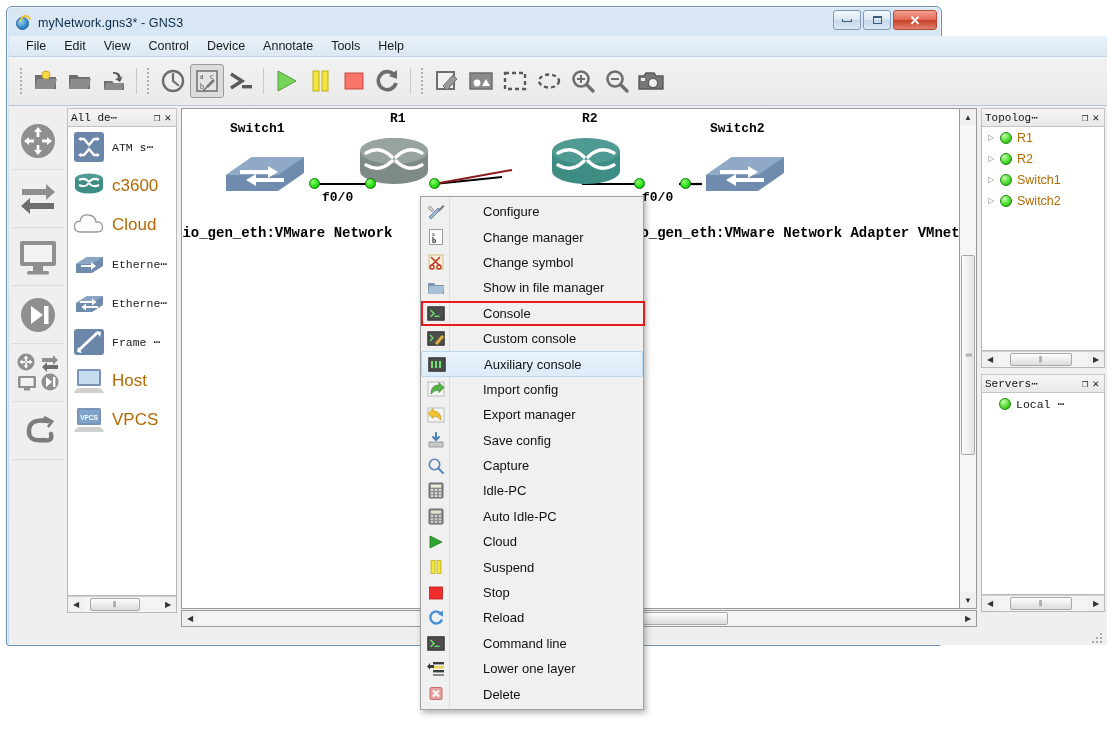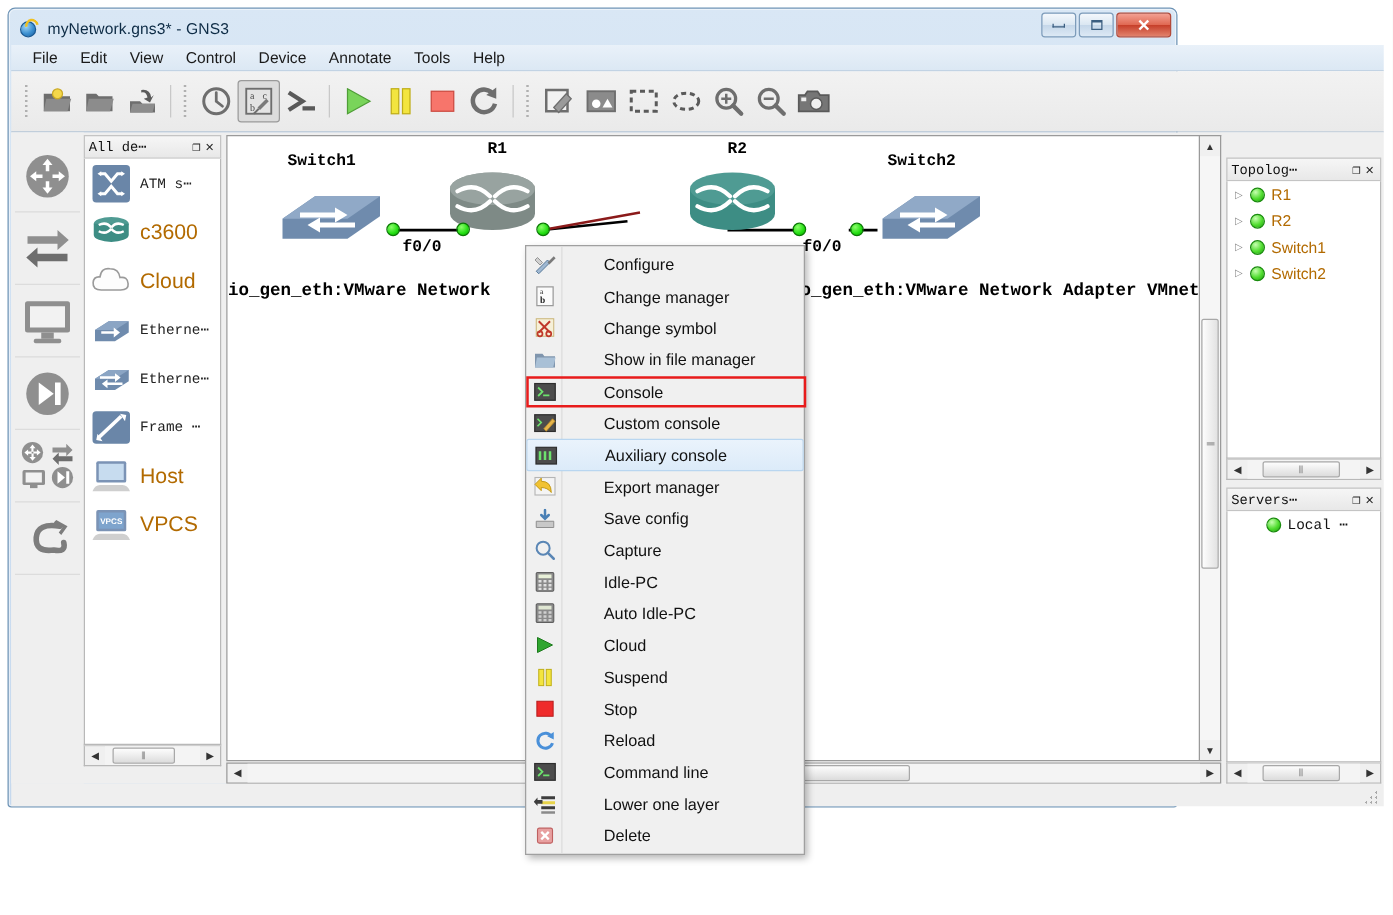--- a/index.html
+++ b/index.html
@@ -744,21 +744,21 @@
           <span class="sb-arrow">◀</span>
           <span class="sb-track">
             <span class="sb-thumb" style="left:300px; width:230px;"></span>
           </span>
           <span class="sb-arrow">▶</span>
         </div>
       </div>
 
       <div class="rdock">
 
-        <div class="rdock-panel" style="height:260px;margin-top:18px;">
+        <div class="rdock-panel" style="height:260px;">
           <div class="dock-title">
             <span class="t">Topolog⋯</span>
             <span class="ctrl">❐</span>
             <span class="ctrl">✕</span>
           </div>
           <div class="dock-body">
             <div class="tree-item">
               <span class="tri">▷</span>
               <span class="led"></span>
               <span class="tree-label">R1</span>
@@ -790,21 +790,21 @@
           </div>
         </div>
 
         <div class="rdock-panel" style="height:238px; margin-top:6px;">
           <div class="dock-title">
             <span class="t">Servers⋯</span>
             <span class="ctrl">❐</span>
             <span class="ctrl">✕</span>
           </div>
           <div class="dock-body">
-            <div class="tree-item" style="padding-left:30px;">
+            <div class="tree-item" style="padding-left:16px;">
               <span class="led"></span>
               <span class="tree-label mono">Local ⋯</span>
             </div>
           </div>
           <div class="dock-scroll">
             <span class="sb-arrow">◀</span>
             <span class="sb-track">
               <span class="sb-thumb" style="left:12px; width:62px;">
                 <span class="sb-grip">⦀</span>
               </span>
@@ -894,20 +894,29 @@
           <svg width="18" height="15" viewBox="0 0 18 15">
             <rect x="0.8" y="0.8" width="16.4" height="13.4" fill="#4c4c4c" stroke="#2e2e2e" stroke-width="1"></rect>
             <rect x="3" y="4" width="2" height="7" fill="#6de36d"></rect>
             <rect x="7" y="4" width="2" height="7" fill="#6de36d"></rect>
             <rect x="11" y="4" width="2" height="7" fill="#6de36d"></rect>
           </svg>
         </span>
         <span class="ctx-label">Auxiliary console</span>
       </div>
 
+      <div class="ctx-item">
+        <span class="ctx-icon">
+          <svg width="18" height="16" viewBox="0 0 18 16">
+            <rect x="1" y="1" width="16" height="14" fill="#f4f4f4" stroke="#b5b5b5" stroke-width="0.9"></rect>
+            <path d="M4 13 q0 -9 8 -9 V1.5 l5 5 -5 5 V9 q-5 0 -8 4 z" fill="#57b347" stroke="#3b8a2e" stroke-width="0.8"></path>
+          </svg>
+        </span>
+        <span class="ctx-label">Import config</span>
+      </div>
 
       <div class="ctx-item">
         <span class="ctx-icon">
           <svg width="18" height="16" viewBox="0 0 18 16">
             <rect x="1" y="1" width="16" height="14" fill="#f4f4f4" stroke="#b5b5b5" stroke-width="0.9"></rect>
             <path d="M14 13 q0 -9 -8 -9 V1.5 l-5 5 5 5 V9 q5 0 8 4 z" fill="#f1c232" stroke="#c49a16" stroke-width="0.8"></path>
           </svg>
         </span>
         <span class="ctx-label">Export manager</span>
       </div>

